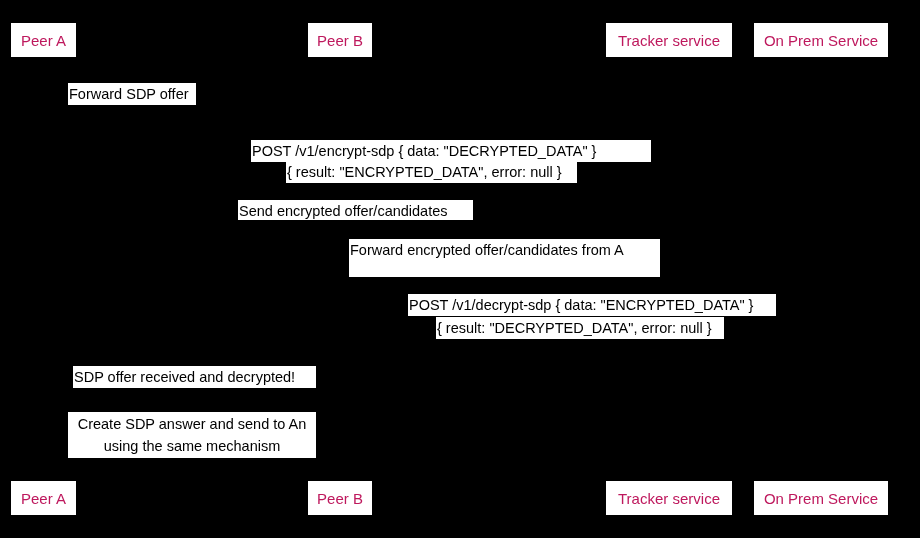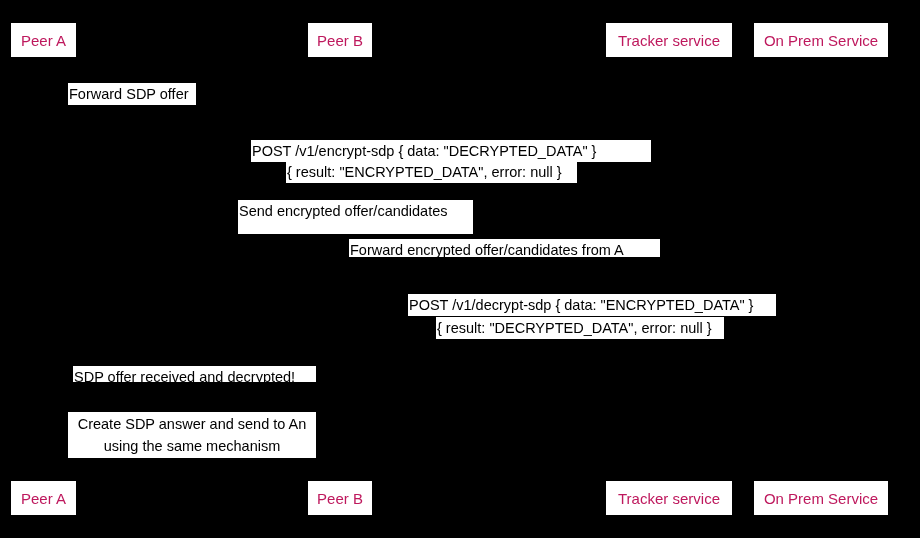--- a/index.html
+++ b/index.html
@@ -101,20 +101,20 @@
     </div>
     <div class="participant" style="left: 605px; top: 480px; width: 128px; height: 36px;">
       <span>Tracker service</span>
     </div>
     <div class="participant" style="left: 753px; top: 480px; width: 136px; height: 36px;">
       <span>On Prem Service</span>
     </div>
     <div class="msg-label" style="left: 68px; top: 83px; width: 128px; height: 22px;">Forward SDP offer</div>
     <div class="msg-label" style="left: 251px; top: 140px; width: 400px; height: 22px;">POST /v1/encrypt-sdp { data: "DECRYPTED_DATA" }</div>
     <div class="msg-label" style="left: 286px; top: 161px; width: 291px; height: 22px;">{ result: "ENCRYPTED_DATA", error: null }</div>
-    <div class="msg-label" style="left: 238px; top: 200px; width: 235px; height: 34px;">Send encrypted offer/candidates</div>
-    <div class="msg-label" style="left: 349px; top: 239px; width: 311px; height: 18px;">Forward encrypted offer/candidates from A</div>
+    <div class="msg-label" style="left: 238px; top: 200px; width: 235px; height: 20px;">Send encrypted offer/candidates</div>
+    <div class="msg-label" style="left: 349px; top: 239px; width: 311px; height: 38px;">Forward encrypted offer/candidates from A</div>
     <div class="msg-label" style="left: 396px; top: 294px; width: 368px; height: 22px; margin-left: 12px;">POST /v1/decrypt-sdp { data: "ENCRYPTED_DATA" }</div>
     <div class="msg-label" style="left: 436px; top: 317px; width: 288px; height: 22px;">{ result: "DECRYPTED_DATA", error: null }</div>
-    <div class="msg-label" style="left: 73px; top: 366px; width: 243px; height: 16px;">SDP offer received and decrypted!</div>
+    <div class="msg-label" style="left: 73px; top: 366px; width: 243px; height: 22px;">SDP offer received and decrypted!</div>
     <div class="msg-label multiline" style="left: 68px; top: 412px; width: 248px; height: 46px;">Create SDP answer and send to An
 using the same mechanism</div>
   </div>
 
 </body></html>

